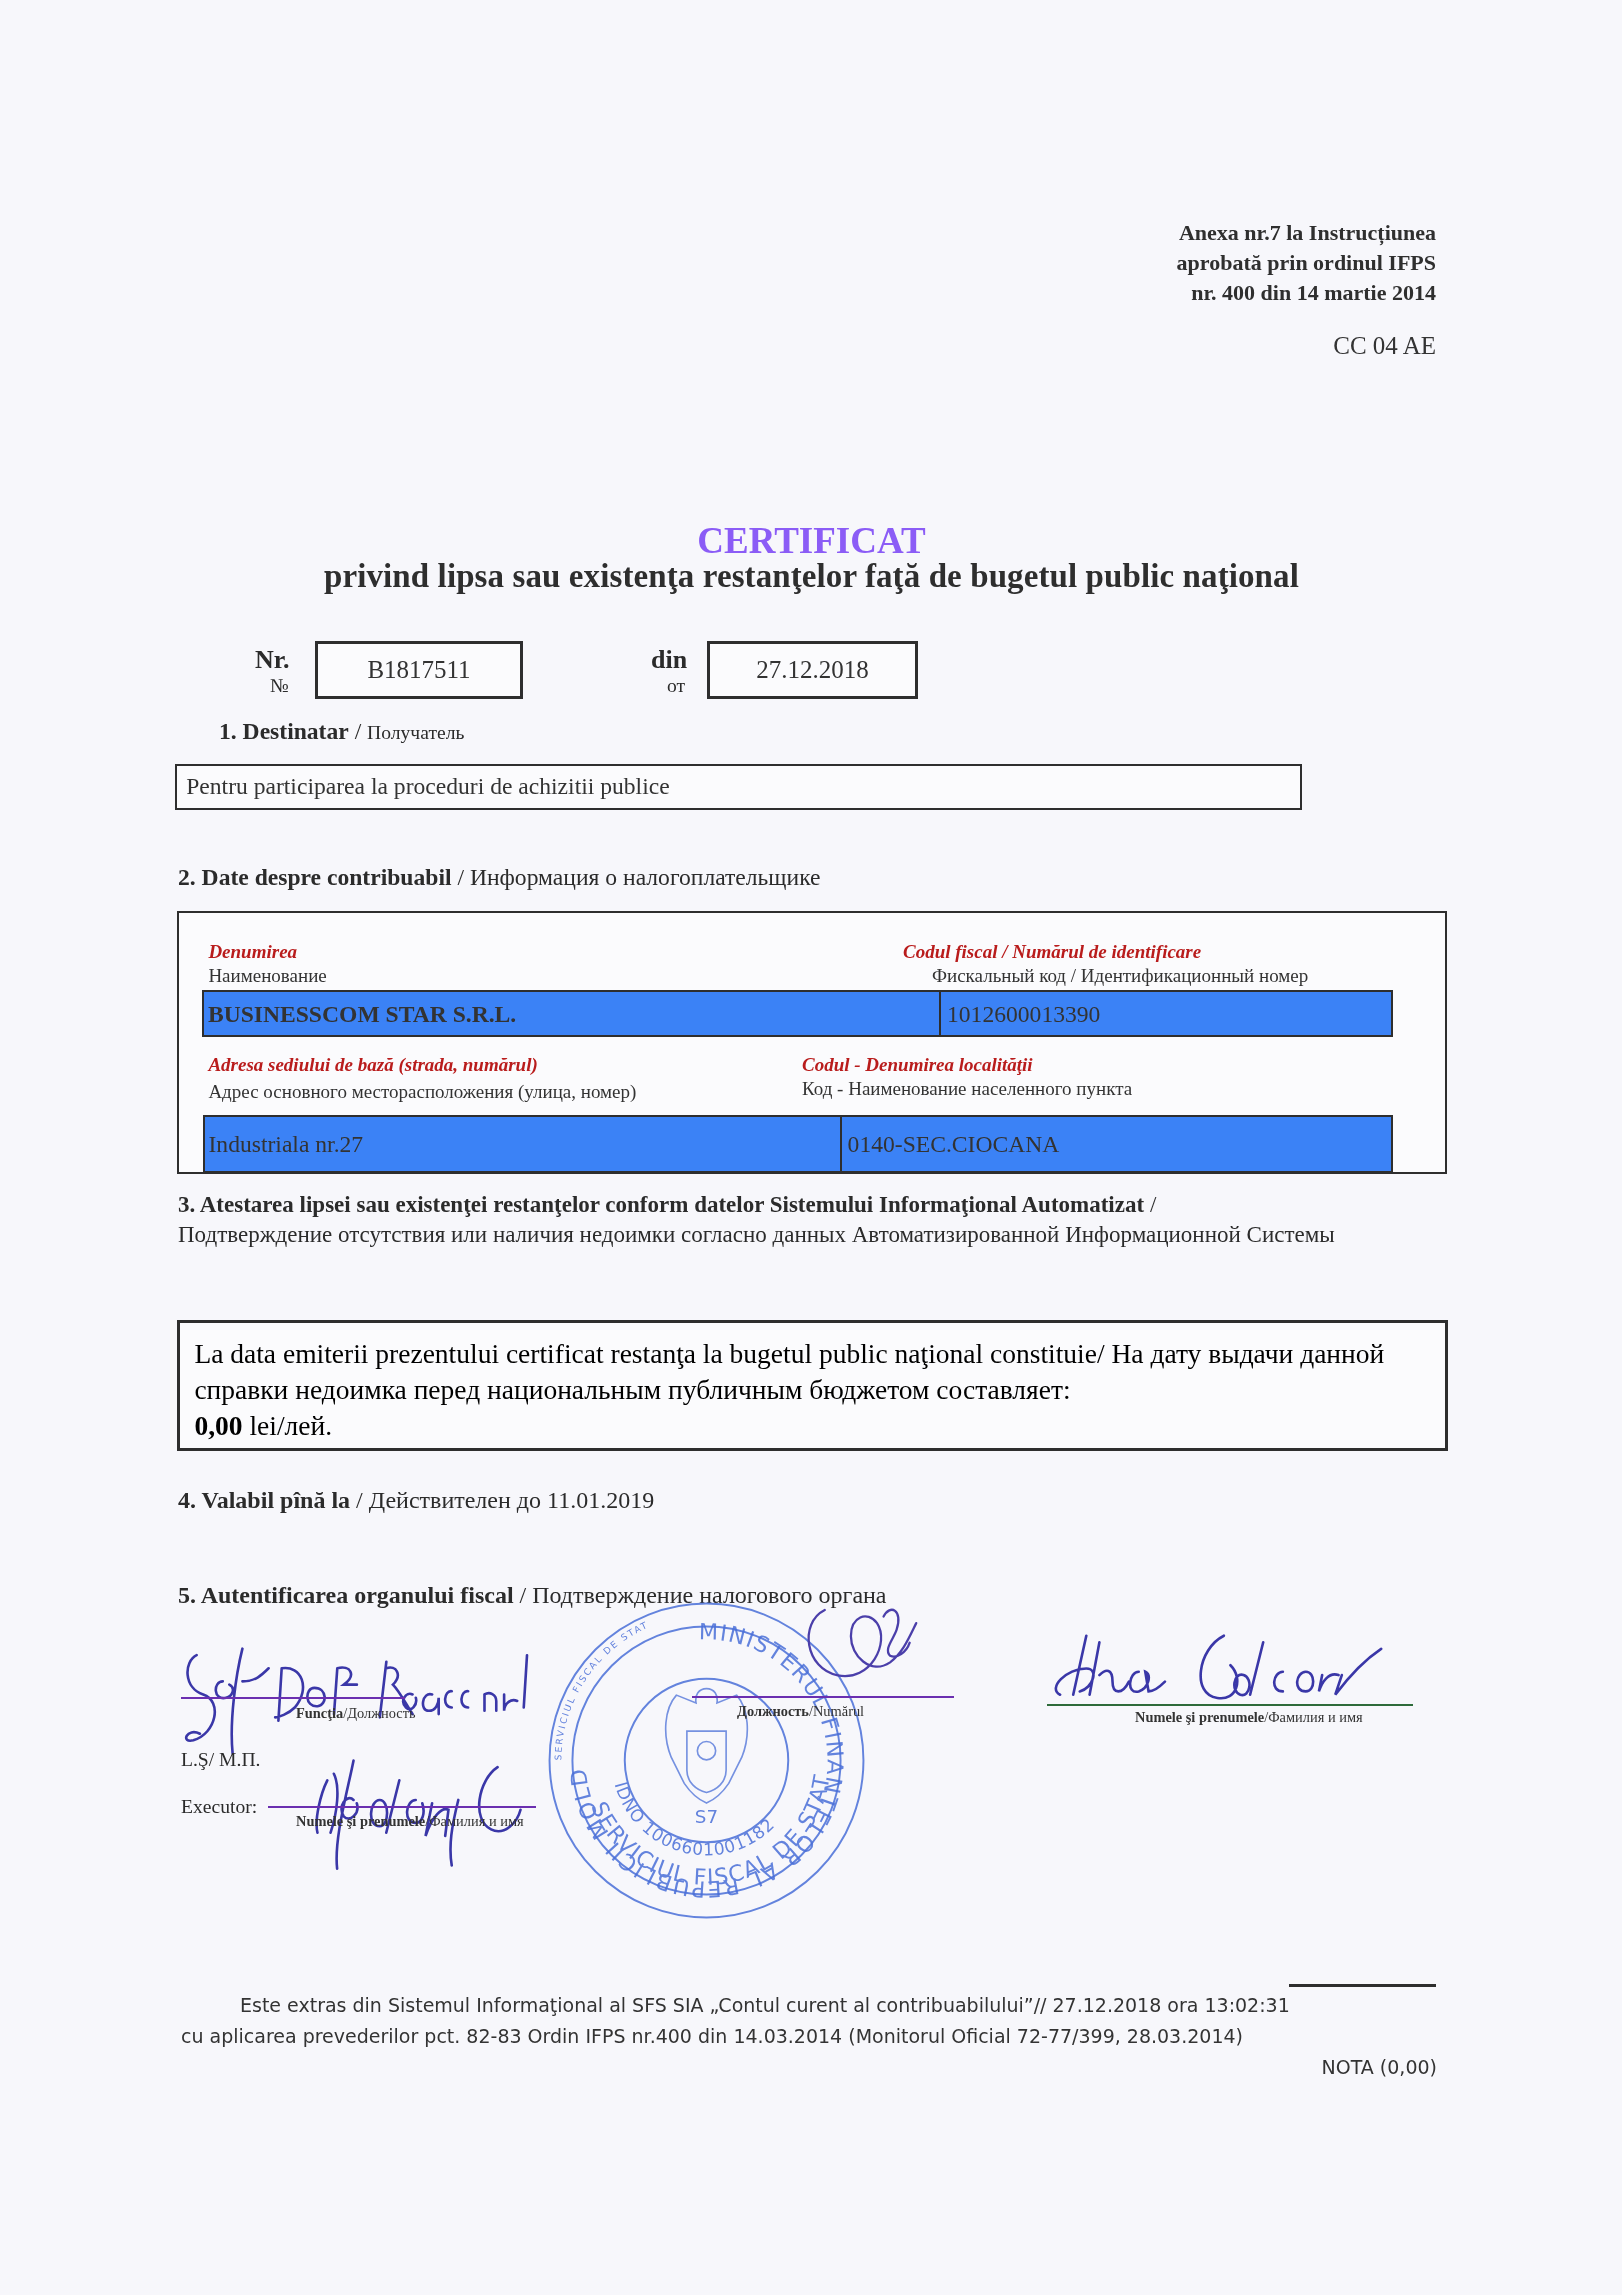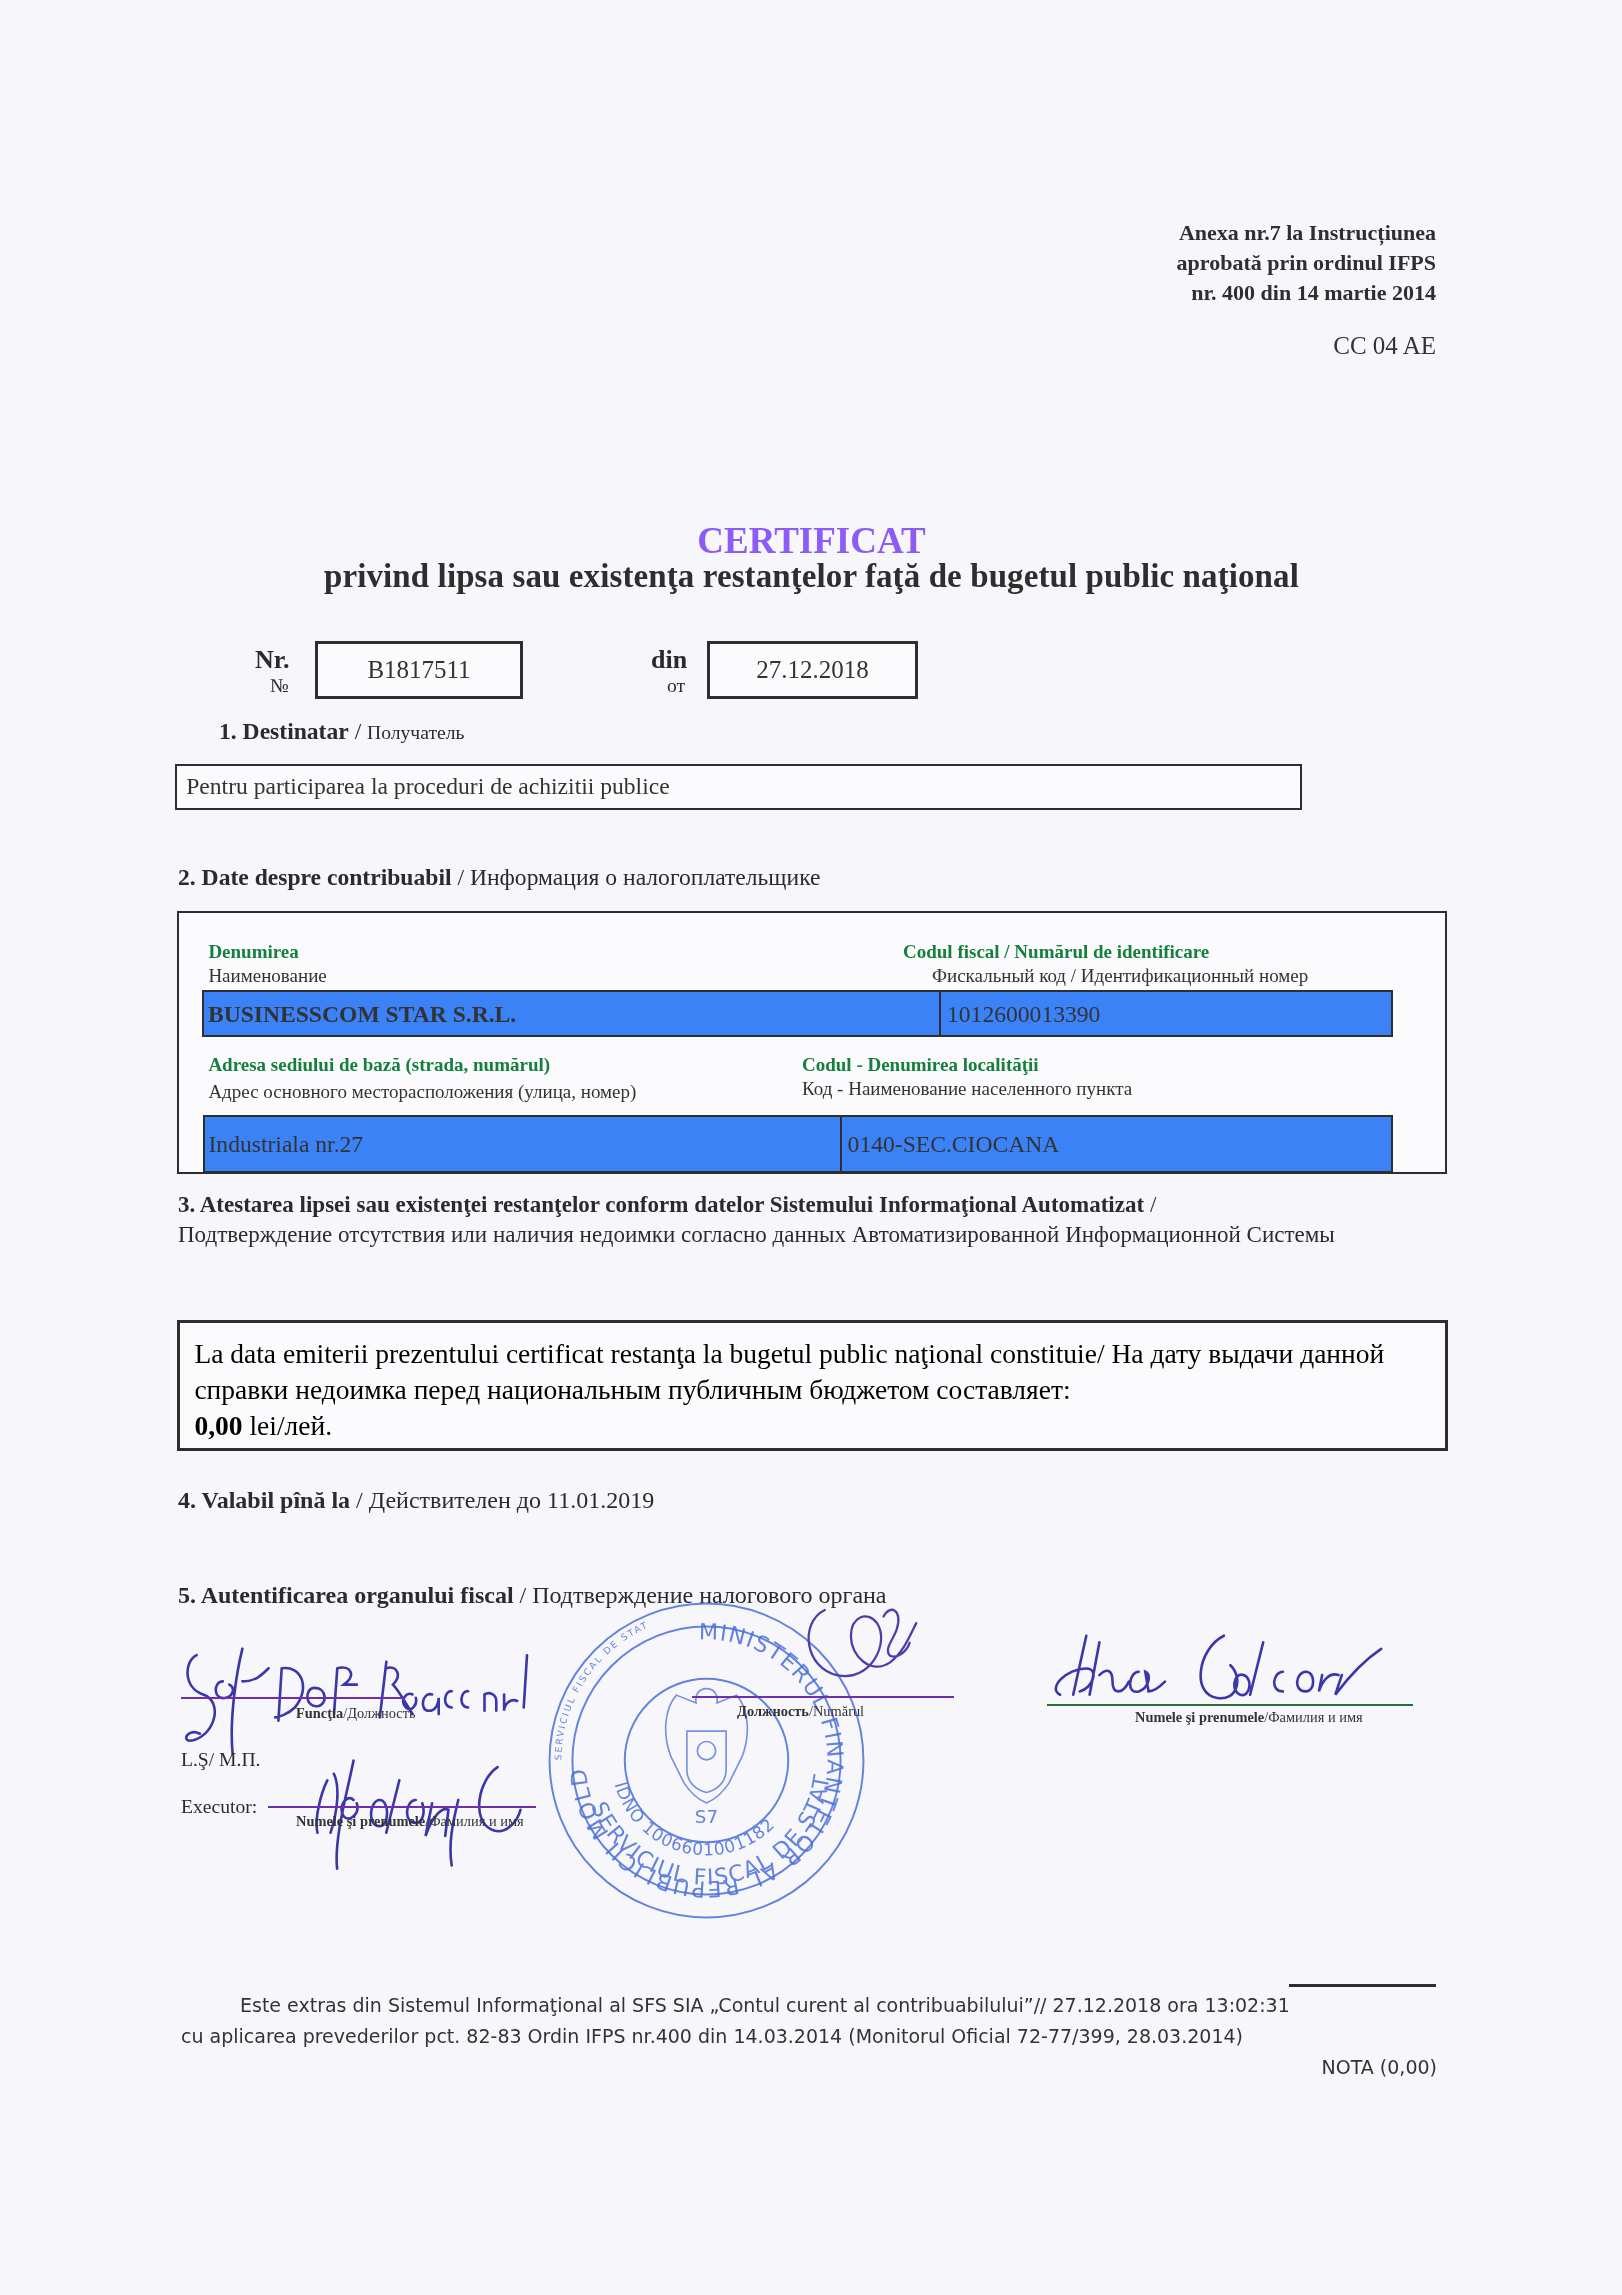--- a/index.html
+++ b/index.html
@@ -33,21 +33,21 @@
     .sec-h .ru { font-weight: normal; }
     .sec-h .ru-small { font-size: 19.6px; }
 
     .dest-h { left: 195px; top: 718px; margin-left: 24px; }
     .dest-box { left: 175px; top: 764px; width: 1127px; height: 46px; border-width: 2.6px; }
     .dest-val { position: absolute; left: 9.2px; top: 6.5px; font-size: 23.6px; color: #333; }
 
     .contrib-h { left: 178px; top: 864px; }
     .contrib-box { left: 177px; top: 911px; width: 1270px; height: 263px; border-width: 2.6px; }
 
-    .lbl-ro { font-size: 19px; font-weight: bold; color: #15803d; }
+    .lbl-ro { font-size: 19px; font-weight: bold; color: #b91c1c; font-style: italic; }
     .lbl-ru { font-size: 19px; color: #333; }
 
     .cell-box { position: absolute; border: 2.6px solid #2e2e2e; box-sizing: border-box; background: #3b82f6; }
     .cell-box .split { position: absolute; top: 0; bottom: 0; border-left: 2px solid #2e2e2e; }
     .cell-val { position: absolute; top: 50%; transform: translateY(-50%); font-size: 23.6px; color: #333; white-space: nowrap; }
 
     .att-h { left: 178px; top: 1190px; font-size: 23px; line-height: 30px; width: 1276px; }
 
     .stmt-box { left: 177px; top: 1320px; width: 1271px; height: 131px; border-width: 3.3px; }
     .stmt-text { position: absolute; left: 14.4px; top: 13px; right: 14.4px; font-size: 27.5px; line-height: 36px; color: #000000; }

